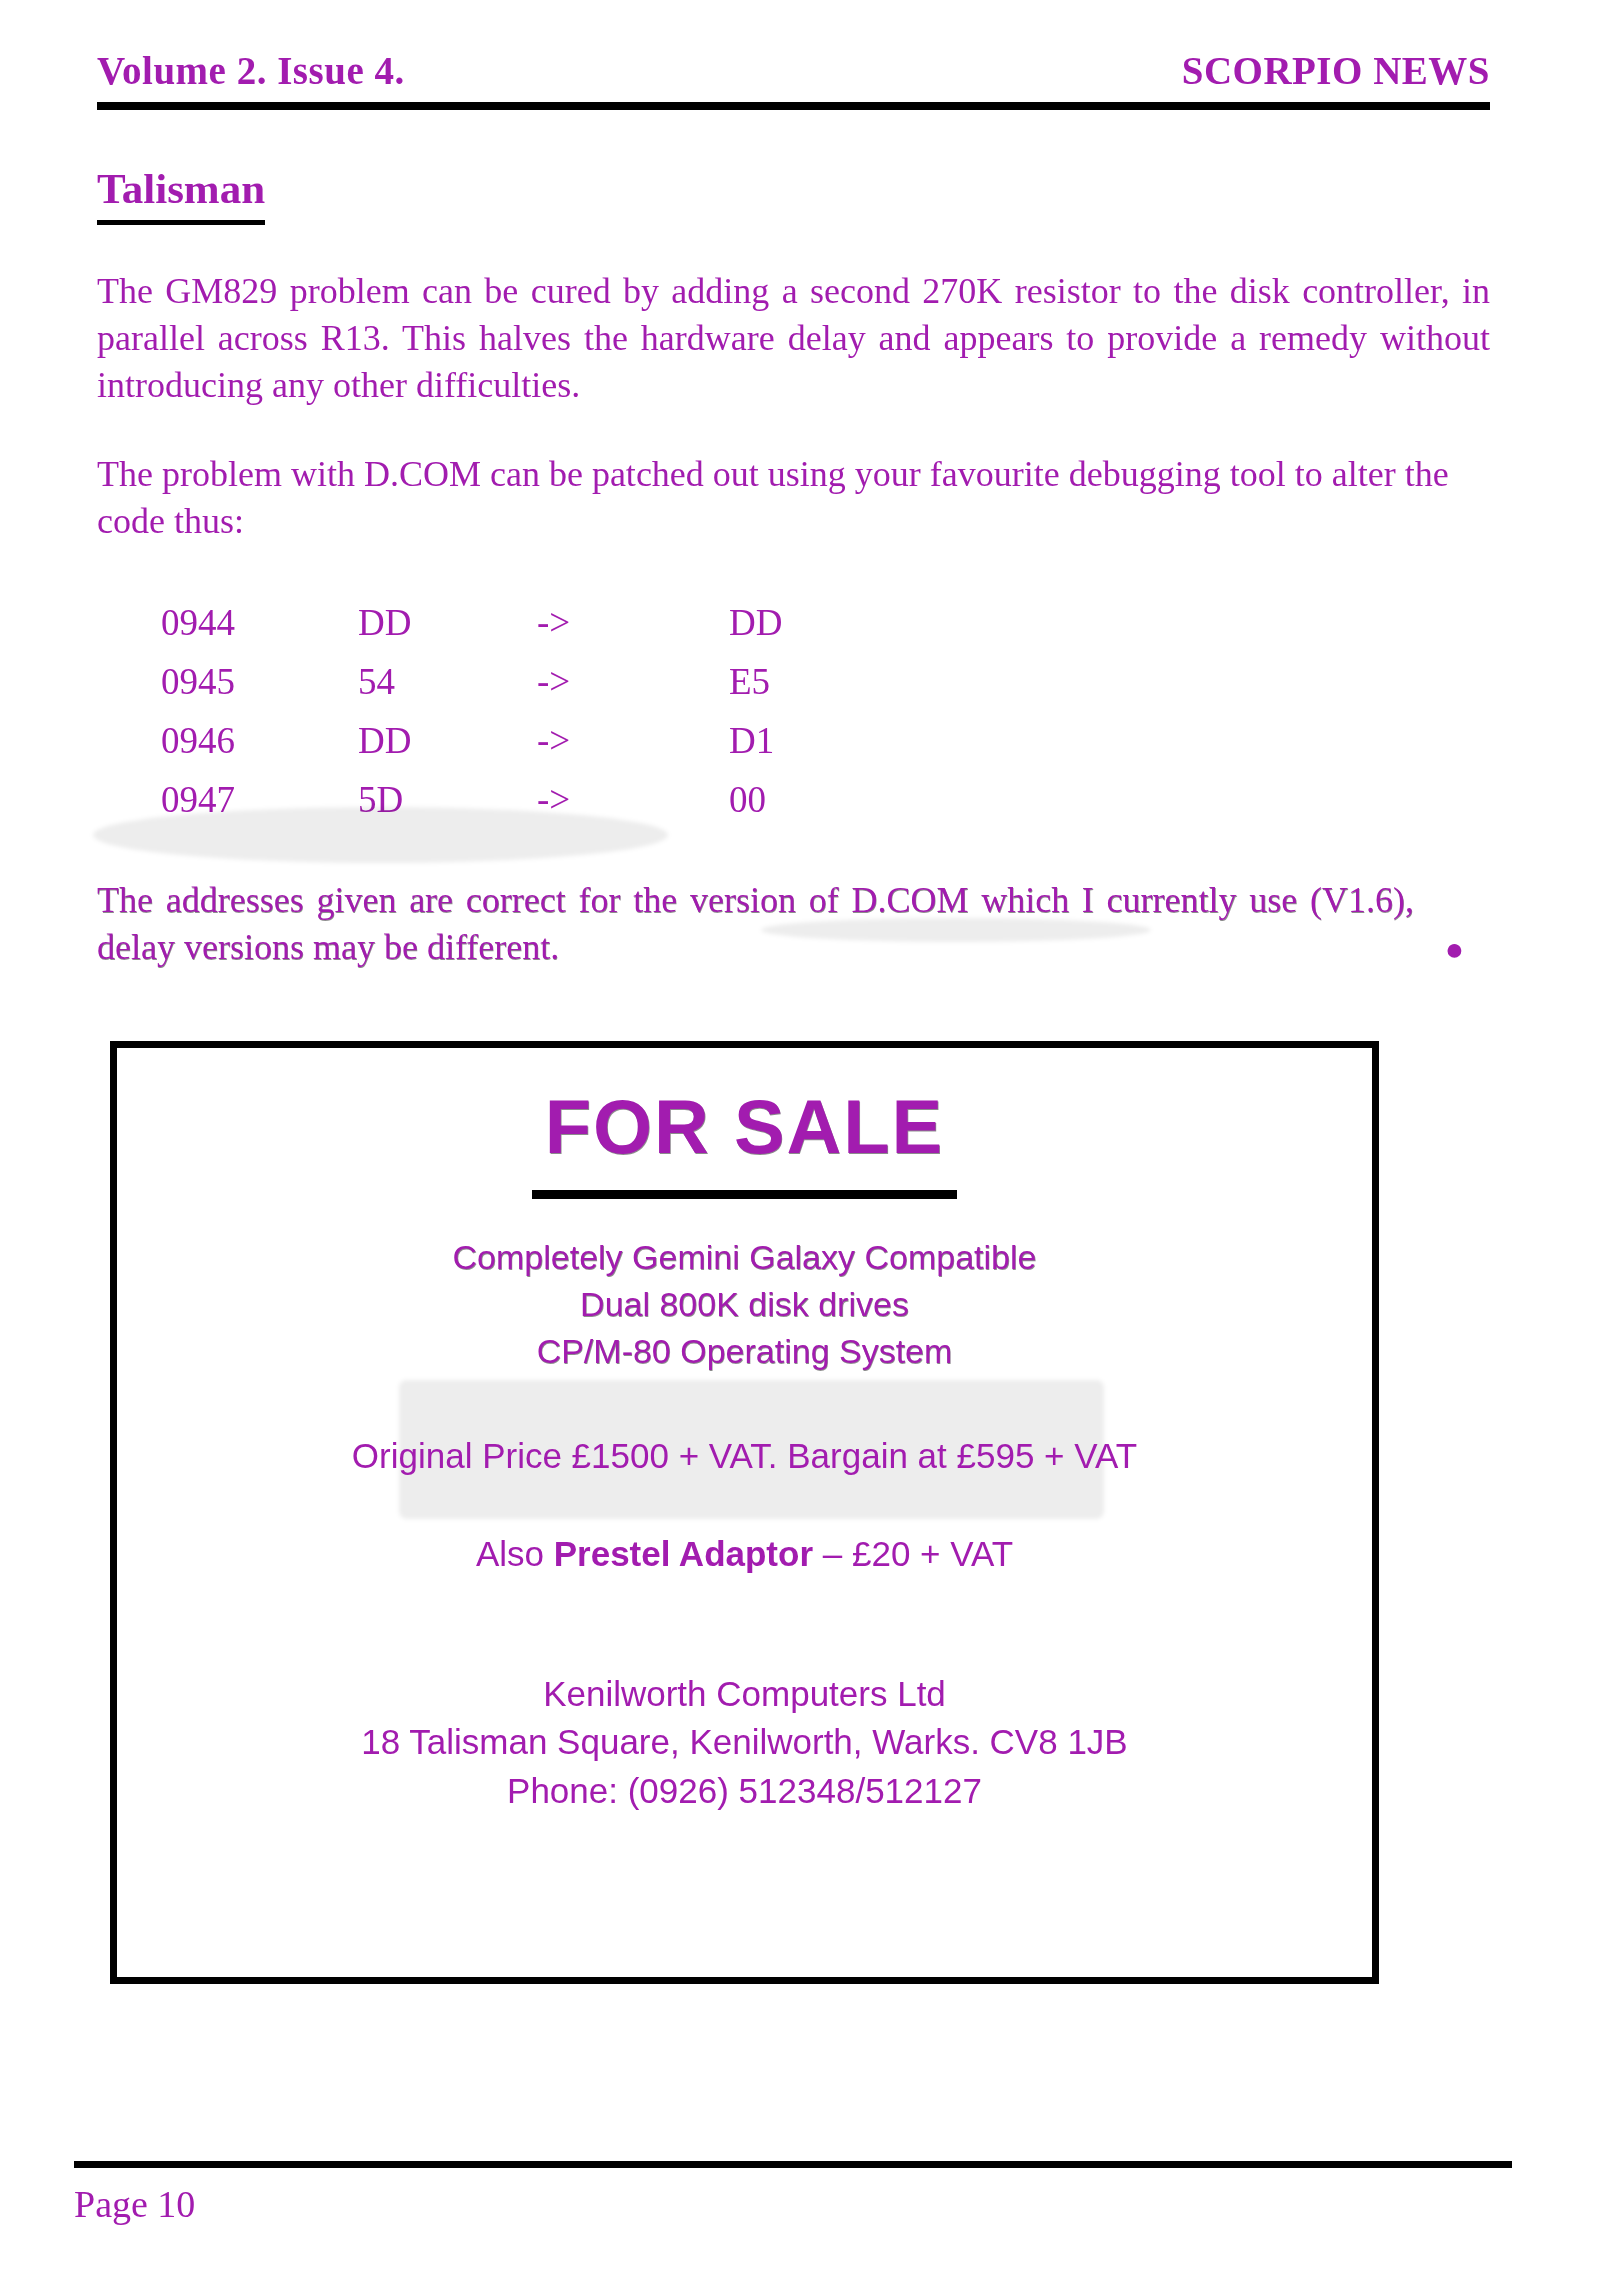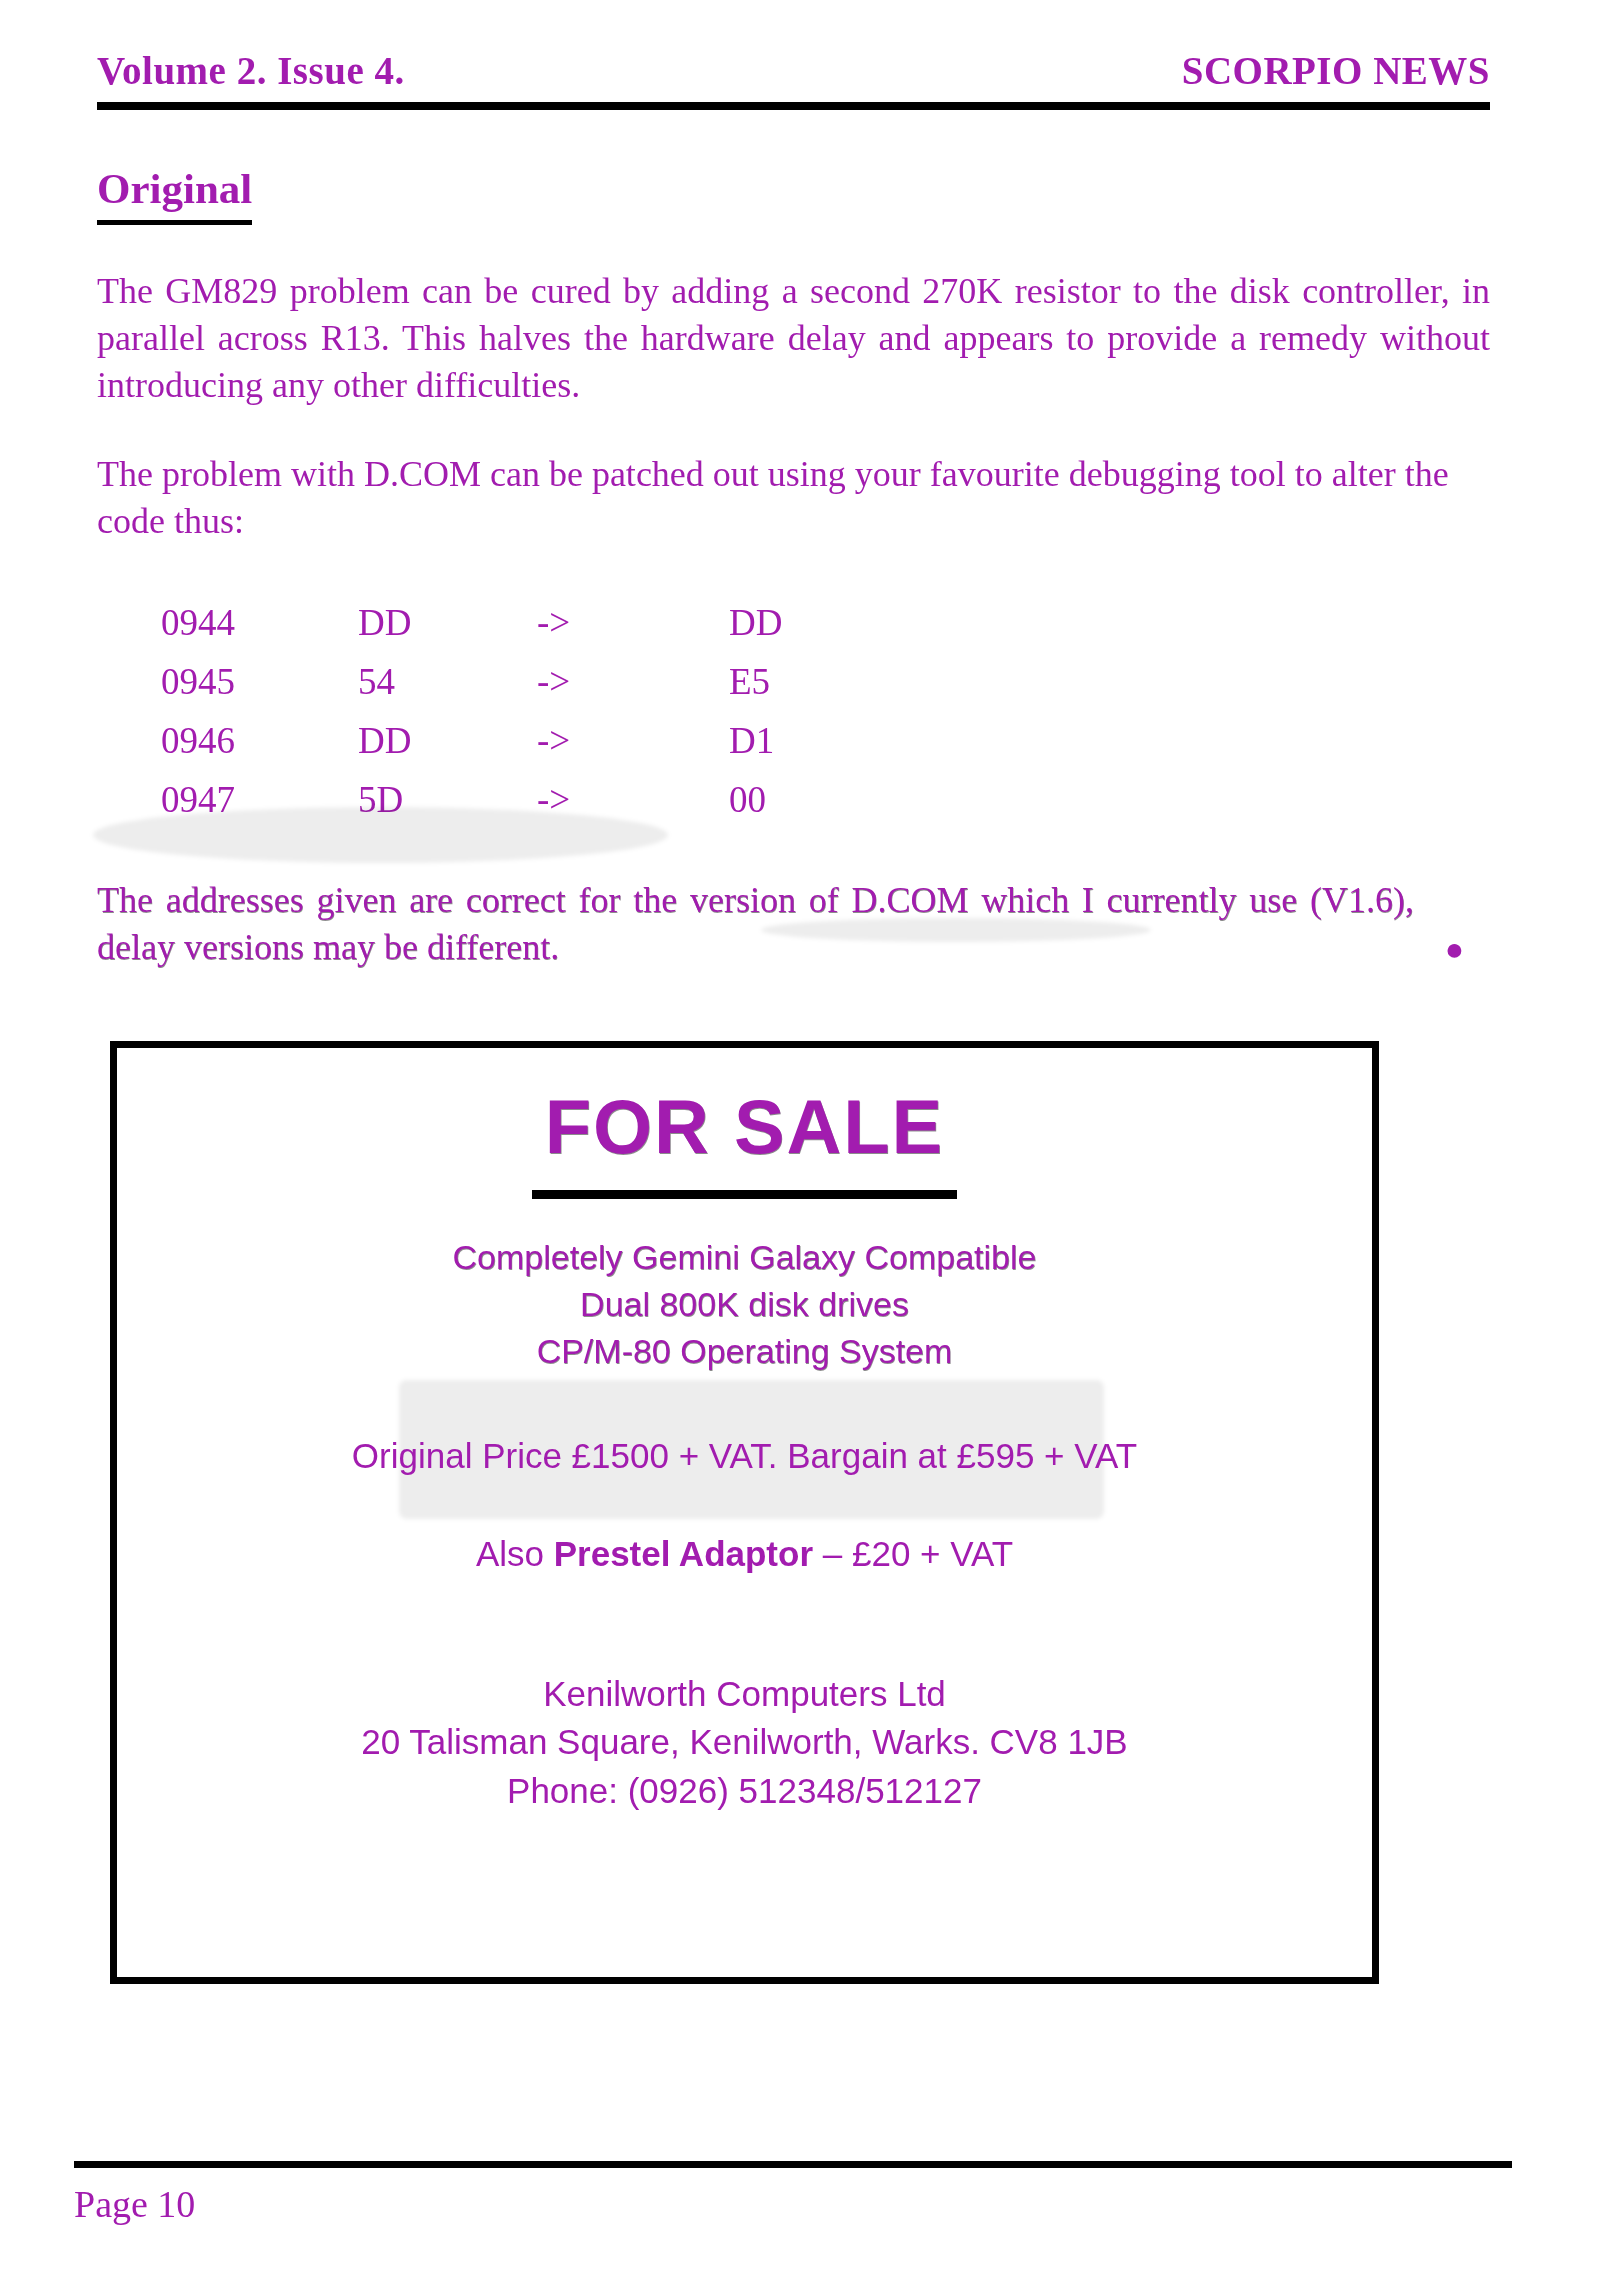--- a/index.html
+++ b/index.html
@@ -150,21 +150,21 @@
 
   <div class="content">
 
     <div class="header-row">
       <span class="header-left">Volume 2. Issue 4.</span>
       <span class="header-right">SCORPIO NEWS</span>
     </div>
     <div class="header-rule"></div>
 
     <div>
-      <span class="section-title">Original</span>
+      <span class="section-title">Talisman</span>
     </div>
 
     <p class="body-text">The GM829 problem can be cured by adding a second 270K resistor to the disk controller, in parallel across R13. This halves the hardware delay and appears to provide a remedy without introducing any other difficulties.</p>
 
     <p class="body-text no-justify">The problem with D.COM can be patched out using your favourite debugging tool to alter the code thus:</p>
 
     <div class="patch-table">
       <div class="patch-row">
         <span class="col-addr">0944</span>
         <span class="col-old">DD</span>
@@ -208,21 +208,21 @@
     </div>
     <div class="ad-features degraded">
       <div>Completely Gemini Galaxy Compatible</div>
       <div>Dual 800K disk drives</div>
       <div>CP/M-80 Operating System</div>
     </div>
     <div class="ad-price">Original Price £1500 + VAT. Bargain at £595 + VAT</div>
     <div class="ad-also"><span>Also </span><b>Prestel Adaptor</b><span> – £20 + VAT</span></div>
     <div class="ad-company">
       <div>Kenilworth Computers Ltd</div>
-      <div>20 Talisman Square, Kenilworth, Warks. CV8 1JB</div>
+      <div>18 Talisman Square, Kenilworth, Warks. CV8 1JB</div>
       <div>Phone: (0926) 512348/512127</div>
     </div>
   </div>
 
   <div class="footer">
     <div class="footer-rule"></div>
     <div class="footer-row">
       <span>Page 10</span>
     </div>
   </div>

